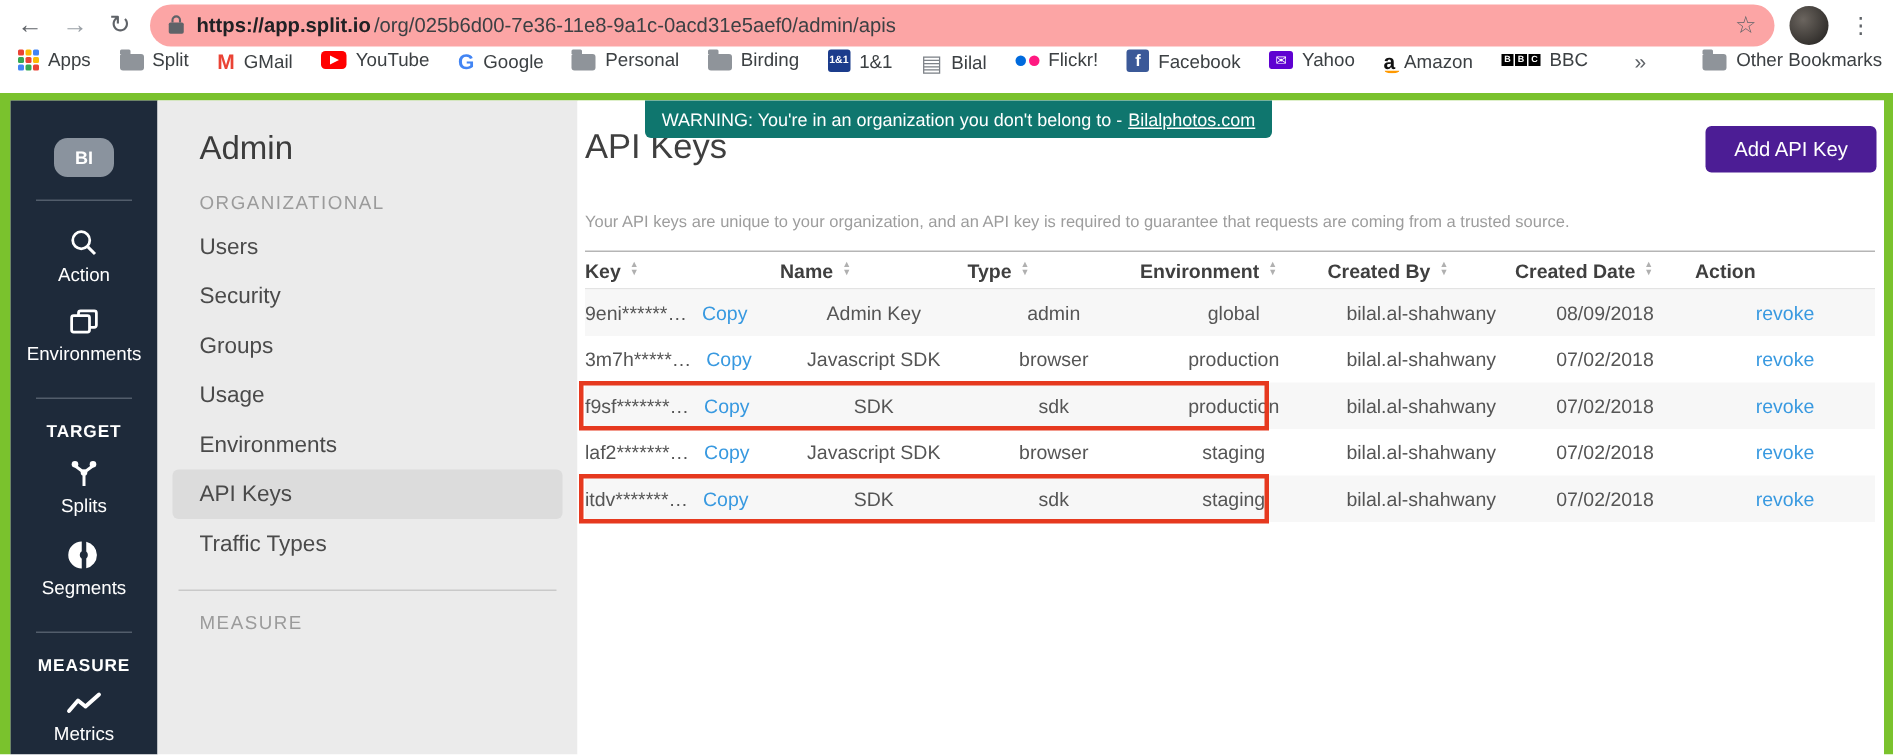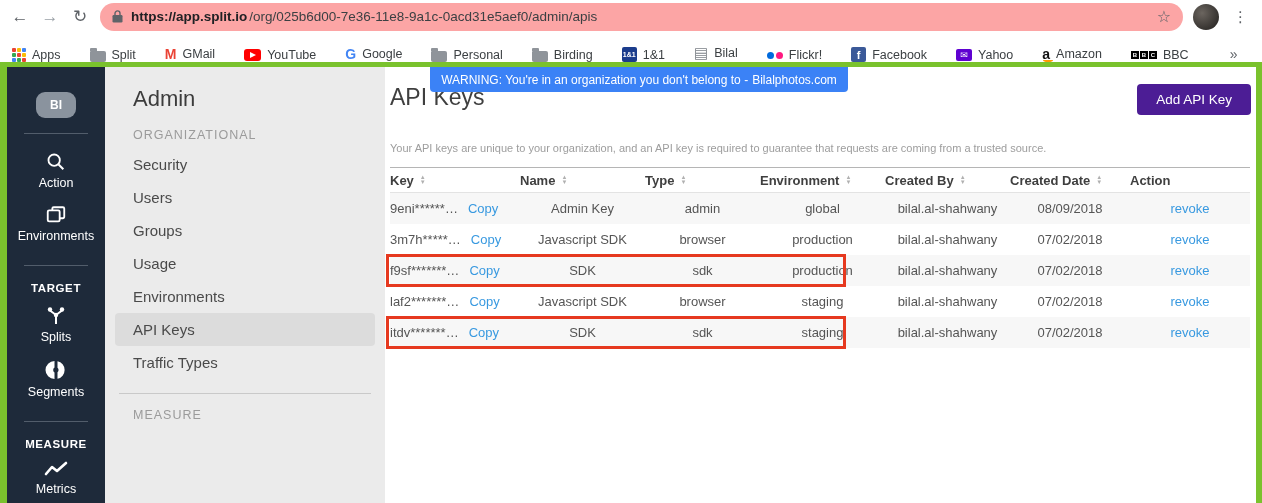--- a/index.html
+++ b/index.html
@@ -12,21 +12,21 @@
   .nav-glyph.dim { color:#9aa0a6; }
   .omnibox { flex:1; height:28px; background:#fca5a5; border-radius:15px; display:flex; align-items:center; padding:0 12px; gap:8px; }
   .lock-icon { flex:0 0 auto; }
   .url-domain { font-size:13.5px; color:#202124; font-weight:bold; }
   .url-path { font-size:13.5px; color:#3c4043; }
   .omni-spacer { flex:1; }
   .star { font-size:16px; color:#5f6368; cursor:pointer; }
   .avatar-circle { width:26px; height:26px; border-radius:50%; background:radial-gradient(circle at 35% 35%, #6b655f, #1f1d1b); flex:0 0 auto; cursor:pointer; }
   .menu-dots { font-size:15px; color:#5f6368; padding:0 4px; cursor:pointer; }
 
-  .bookmarks { height:29px; display:flex; align-items:flex-end; padding:0 12px; gap:29px; font-size:12.5px; color:#3c4043; }
+  .bookmarks { height:29px; display:flex; align-items:flex-start; padding:0 12px; gap:19px; font-size:12.5px; color:#3c4043; }
   .bm { display:flex; align-items:center; gap:6px; cursor:pointer; white-space:nowrap; }
   .grid9 { display:grid; grid-template-columns:repeat(3,4px); grid-auto-rows:4px; gap:1px; }
   .grid9 i { border-radius:1px; }
   .folder { width:16px; height:11px; background:#8f949a; border-radius:1px 2px 2px 2px; position:relative; margin-top:2px; }
   .folder::before { content:""; position:absolute; top:-3px; left:0; width:7px; height:3px; background:#8f949a; border-radius:1px 1px 0 0; }
   .gmail-m { color:#ea4335; font-weight:bold; font-size:14px; }
   .yt { width:17px; height:12px; background:#f00; border-radius:3px; position:relative; }
   .yt::before { content:""; position:absolute; left:6px; top:3px; border-left:6px solid #fff; border-top:3px solid transparent; border-bottom:3px solid transparent; }
   .google-g { color:#4285f4; font-weight:bold; font-size:14px; }
   .sq-badge { width:15px; height:15px; border-radius:2px; color:#fff; font-size:7px; font-weight:bold; display:flex; align-items:center; justify-content:center; }
@@ -58,22 +58,22 @@
   .adminnav h1 { font-size:22px; font-weight:400; color:#3c3c3c; padding-left:18px; }
   .nav-section { font-size:12.5px; color:#9b9b9b; letter-spacing:1px; margin:16px 0 6px; padding-left:18px; }
   .nav-item { height:33px; line-height:33px; font-size:15px; color:#4a4a4a; padding-left:18px; border-radius:4px; cursor:pointer; }
   .nav-item.selected { background:#dcdcdc; }
   .nav-div { border-top:1px solid #c9c9c9; margin:14px 4px 0; }
   .nav-partial { height:14px; overflow:hidden; }
   .nav-partial .nav-item { margin-top:8px; }
 
   
   .main { flex:1; background:#fff; position:relative; padding:0 5px; }
-  .banner { position:absolute; top:0; left:45px; width:418px; height:25px; background:#3b82f6; color:#fff; font-size:12px; display:flex; align-items:center; justify-content:center; border-radius:0 0 4px 4px; z-index:5; }
-  .banner a { color:#fff; margin-left:4px; cursor:pointer; }
+  .banner { position:absolute; top:0; left:45px; width:418px; height:25px; background:#0f766e; color:#fff; font-size:12px; display:flex; align-items:center; justify-content:center; border-radius:0 0 4px 4px; z-index:5; }
+  .banner a { color:#fff; text-decoration:underline; margin-left:4px; cursor:pointer; }
   .page-head { display:flex; justify-content:space-between; align-items:flex-start; padding-top:17px; }
   .page-title { font-size:23px; font-weight:400; color:#3f3f3f; }
   .add-btn { background:#4c1d95; color:#fff; border:none; border-radius:4px; font-size:13.5px; padding:8px 19px; font-family:inherit; cursor:pointer; }
   .desc { margin-top:27px; font-size:11px; color:#9d9d9d; }
 
   .tbl { margin-top:13px; width:860px;text-align:center; }
   .trow { display:grid; grid-template-columns:130px 125px 115px 125px 125px 120px 1fr; align-items:center; }
   .thead { height:26px; border-top:1px solid #b5b5b5; border-bottom:1px solid #e3e3e3; font-size:13px; font-weight:bold; color:#3f3f3f; }
   .th { display:flex; align-items:center; gap:6px; }
   .sort { display:flex; flex-direction:column; line-height:5px; font-size:6px; color:#b0b0b0; cursor:pointer; }
@@ -231,22 +231,22 @@
       <svg width="26" height="20" viewBox="0 0 26 20">
           <path d="M3 15 L9 8 L14 12 L23 4" fill="none" stroke="#fff" stroke-width="2.6" stroke-linecap="round" stroke-linejoin="round"></path>
         </svg>
       <span>Metrics</span>
     </div>
   </div>
 
   <div class="adminnav">
     <h1>Admin</h1>
     <div class="nav-section">ORGANIZATIONAL</div>
+    <div class="nav-item">Users</div>
     <div class="nav-item">Security</div>
-    <div class="nav-item">Users</div>
     <div class="nav-item">Groups</div>
     <div class="nav-item">Usage</div>
     <div class="nav-item">Environments</div>
     <div class="nav-item selected">API Keys</div>
     <div class="nav-item">Traffic Types</div>
     <div class="nav-div"></div>
     <div class="nav-section" style="margin-top:14px;">MEASURE</div>
     <div class="nav-partial">
       <div class="nav-item">Event Types</div>
     </div>

